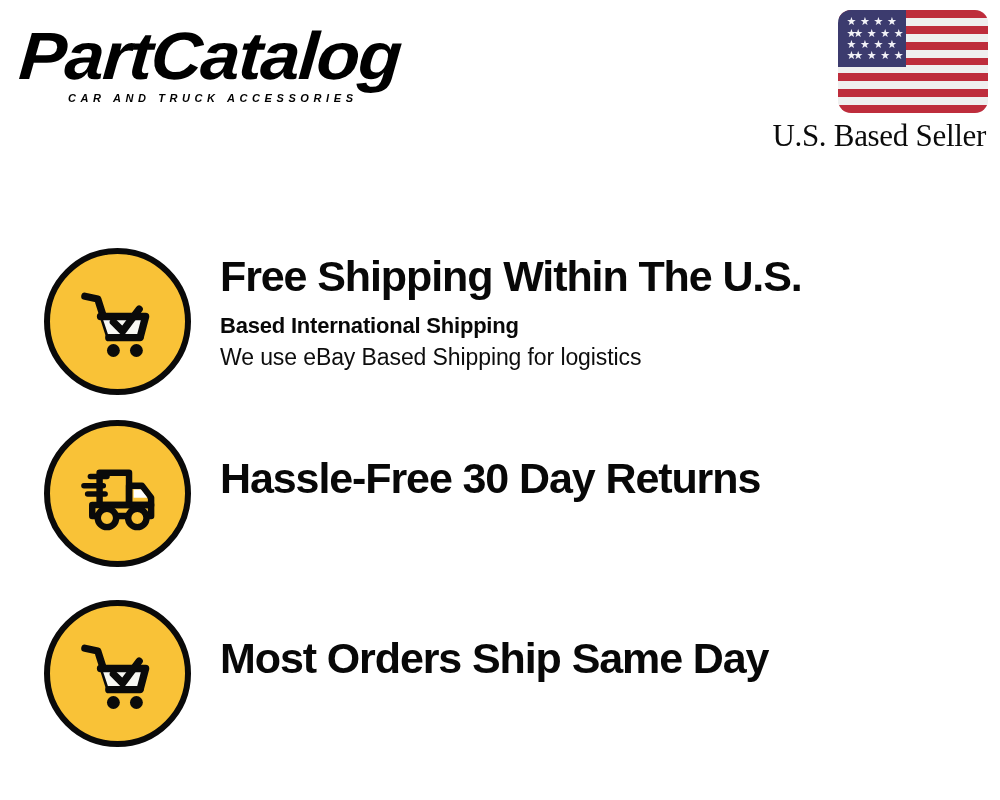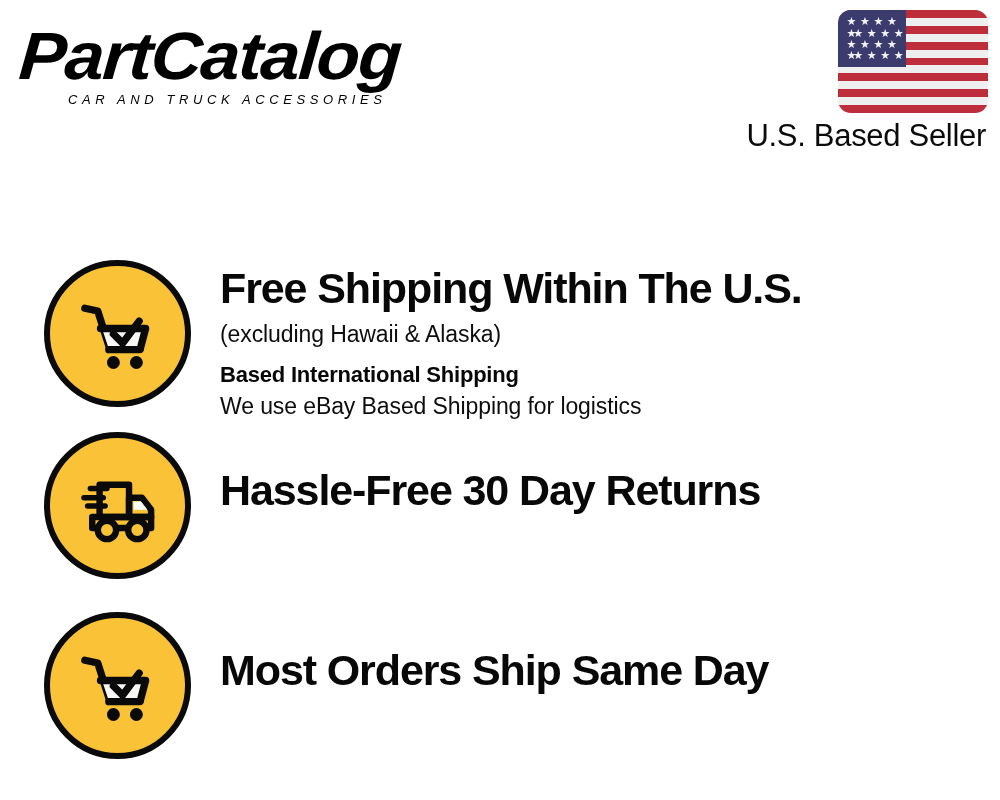--- a/index.html
+++ b/index.html
@@ -46,23 +46,23 @@
     transform: scaleX(1.06) skewX(-4deg);
     transform-origin: left top;
     white-space: nowrap;
     display: block;
   }
   .logo-tagline {
     position: absolute;
     left: 46px;
     top: 70px;
     font-family: "Liberation Sans", sans-serif;
-    font-weight: 400;
+    font-weight: 700;
     font-style: italic;
-    font-size: 13px;
+    font-size: 11px;
     letter-spacing: 4.6px;
     color: #000000;
     white-space: nowrap;
   }
 
   
   .seller-block {
     position: absolute;
     right: 12px;
     top: 10px;
@@ -99,21 +99,21 @@
     position: absolute;
     color: #F2F2F7;
     font-size: 11px;
     line-height: 11px;
     font-family: "DejaVu Sans", sans-serif;
     transform: translate(-50%, -50%);
   }
   .seller-text {
     display: block;
     margin-top: 5px;
-    font-family: Liberation Sans, sans-serif;
+    font-family: Liberation Serif, serif;
     font-weight: 400;
     font-size: 31px;
     line-height: 36px;
     letter-spacing: -0.3px;
     color: #0b0b0b;
     white-space: nowrap;
     text-align: right;
     padding-right: 2px;
   }
 
@@ -123,21 +123,20 @@
     top: 236px;
     left: 0;
     width: 1000px;
   }
   .feature-row {
     position: absolute;
     left: 0;
     width: 812px;
     display: flex;
     align-items: flex-start;
-    margin-top: 12px;
   }
   .feature-row.row-0 { top: 12px;  }
   .feature-row.row-1 { top: 184px; }
   .feature-row.row-2 { top: 364px; }
 
   .badge {
     position: relative;
     flex: 0 0 auto;
     width: 147px;
     height: 147px;
@@ -265,21 +264,20 @@
         <path d="M14 22 L28 25 L41 66 L74 66" fill="none" stroke="#0a0a0a" stroke-width="8" stroke-linecap="round" stroke-linejoin="round"></path>
         <path d="M33 45 L79 45 L73 66 L40 66 Z" fill="#F7F7F3" stroke="none"></path>
         <path d="M31 44 L80 44 L74 67 L40 67" fill="none" stroke="#0a0a0a" stroke-width="8" stroke-linecap="round" stroke-linejoin="round"></path>
         <path d="M45 50 L55 60 L73 36" fill="none" stroke="#0a0a0a" stroke-width="8" stroke-linecap="round" stroke-linejoin="round"></path>
         <circle cx="45" cy="81" r="7" fill="#0a0a0a"></circle>
         <circle cx="70" cy="81" r="7" fill="#0a0a0a"></circle>
       </svg>
     </div>
     <div class="feature-text">
       <p class="f-head">Free Shipping Within The U.S.</p>
-      <p class="f-sub">(excluding Hawaii &amp; Alaska)</p>
       <p class="f-sub2">Based International Shipping</p>
       <p class="f-sub3">We use eBay Based Shipping for logistics</p>
     </div>
   </div>
 
   <div class="feature-row row-1">
     <div class="badge">
       <svg viewBox="0 0 100 100" xmlns="http://www.w3.org/2000/svg" aria-hidden="true">
         <path d="M20 31 H38" stroke="#0a0a0a" stroke-width="6" stroke-linecap="round"></path>
         <path d="M13 41 H34" stroke="#0a0a0a" stroke-width="6" stroke-linecap="round"></path>

